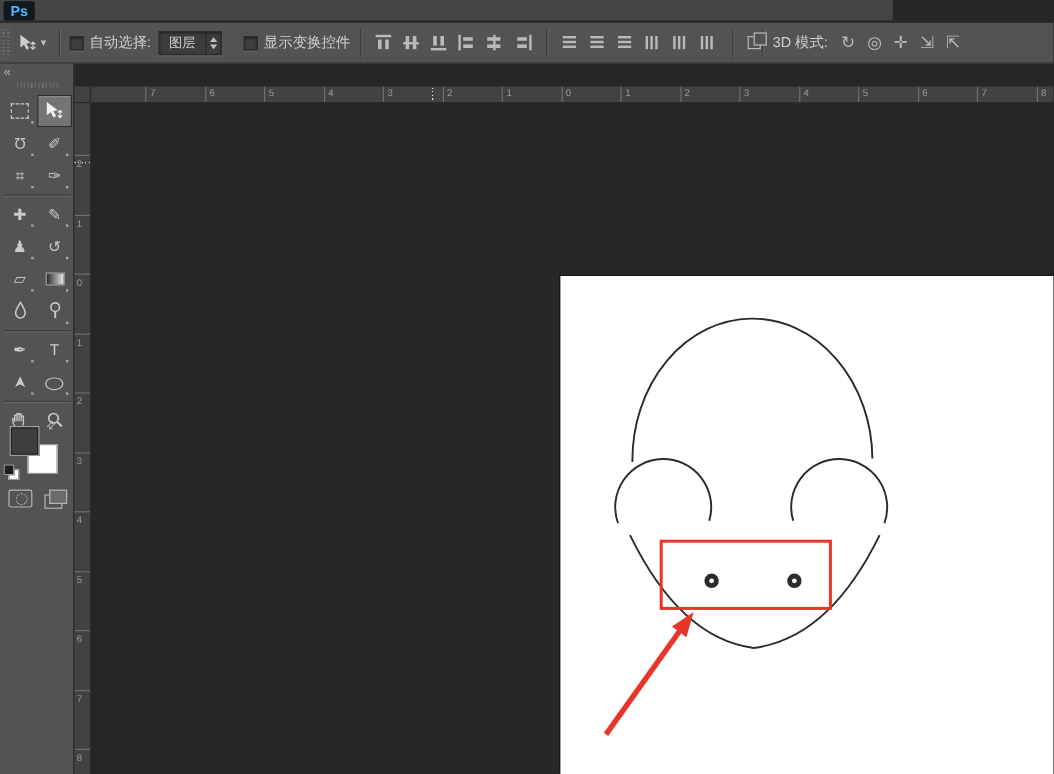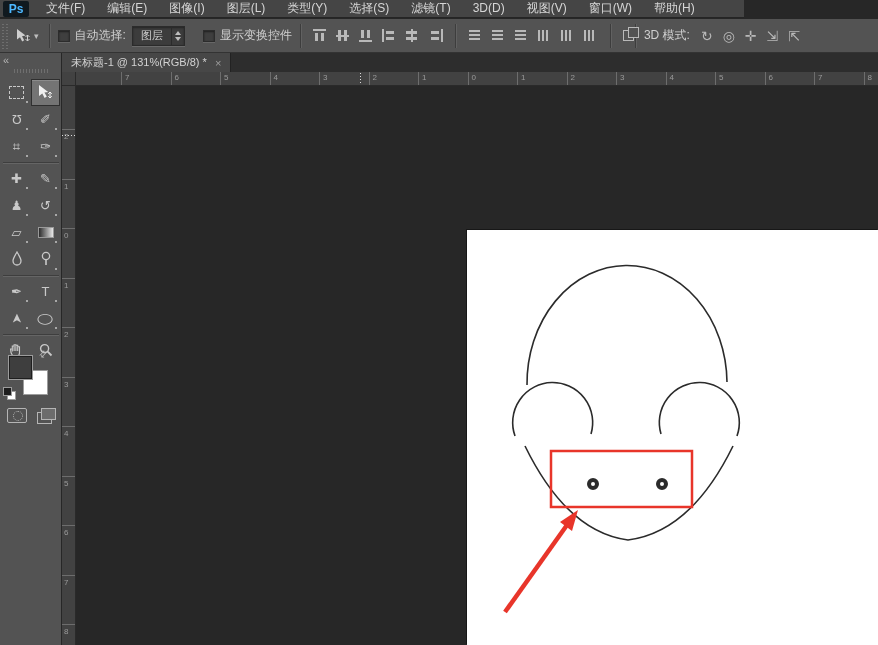--- a/index.html
+++ b/index.html
@@ -140,33 +140,20 @@
     box-shadow:-1px -1px 0 #171717; }
   .canvas svg { display:block; }
 </style>
 </head>
 <body>
 
 <div class="app">
 
   <div class="menubar">
     <div class="ps-logo">Ps</div>
-    <div id="menu-items" style="display:flex;">
-        <span class="menu-item">文件(F)</span>
-        <span class="menu-item">编辑(E)</span>
-        <span class="menu-item">图像(I)</span>
-        <span class="menu-item">图层(L)</span>
-        <span class="menu-item">类型(Y)</span>
-        <span class="menu-item">选择(S)</span>
-        <span class="menu-item">滤镜(T)</span>
-        <span class="menu-item">3D(D)</span>
-        <span class="menu-item">视图(V)</span>
-        <span class="menu-item">窗口(W)</span>
-        <span class="menu-item">帮助(H)</span>
-      </div>
   </div>
 
   <div class="optionsbar">
     <div class="grip-v"></div>
     <div class="opt-toolico">
       <svg width="16" height="15" viewBox="0 0 16 15">
         <path d="M2,1 L2,11.5 L5,9.3 L7.2,13.5 L9.2,12.2 L7,8.2 L10.6,7.6 Z" fill="#cfcfcf"></path>
         <path d="M12.5,7 l-2,2 m2-2 l2,2 m-2-2 l0,6 m-2-2 l2,2 l2,-2" stroke="#cfcfcf" fill="none" stroke-width="1"></path>
       </svg>
       <span class="caret">▾</span>
@@ -208,26 +195,20 @@
     <span class="opt-label">3D 模式:</span>
     <div id="threed-icons" style="display:flex;align-items:center;margin-left:6px;">
         <span class="threed-ico">↻</span>
         <span class="threed-ico">◎</span>
         <span class="threed-ico">✛</span>
         <span class="threed-ico">⇲</span>
         <span class="threed-ico">⇱</span>
       </div>
   </div>
 
-  <div class="tabrow">
-    <div class="doc-tab">
-      <span class="t-title">未标题-1 @ 131%(RGB/8) *</span>
-      <span class="t-close">×</span>
-    </div>
-  </div>
 
   <div class="toolpanel">
     <div class="tp-collapse">«</div>
     <div class="tp-grip"></div>
     <div class="tool-grid" id="tool-grid">
         <div class="tool">
           <span class="tglyph i-dash"></span>
           <span class="flydot"></span>
         </div>
         <div class="tool sel">

